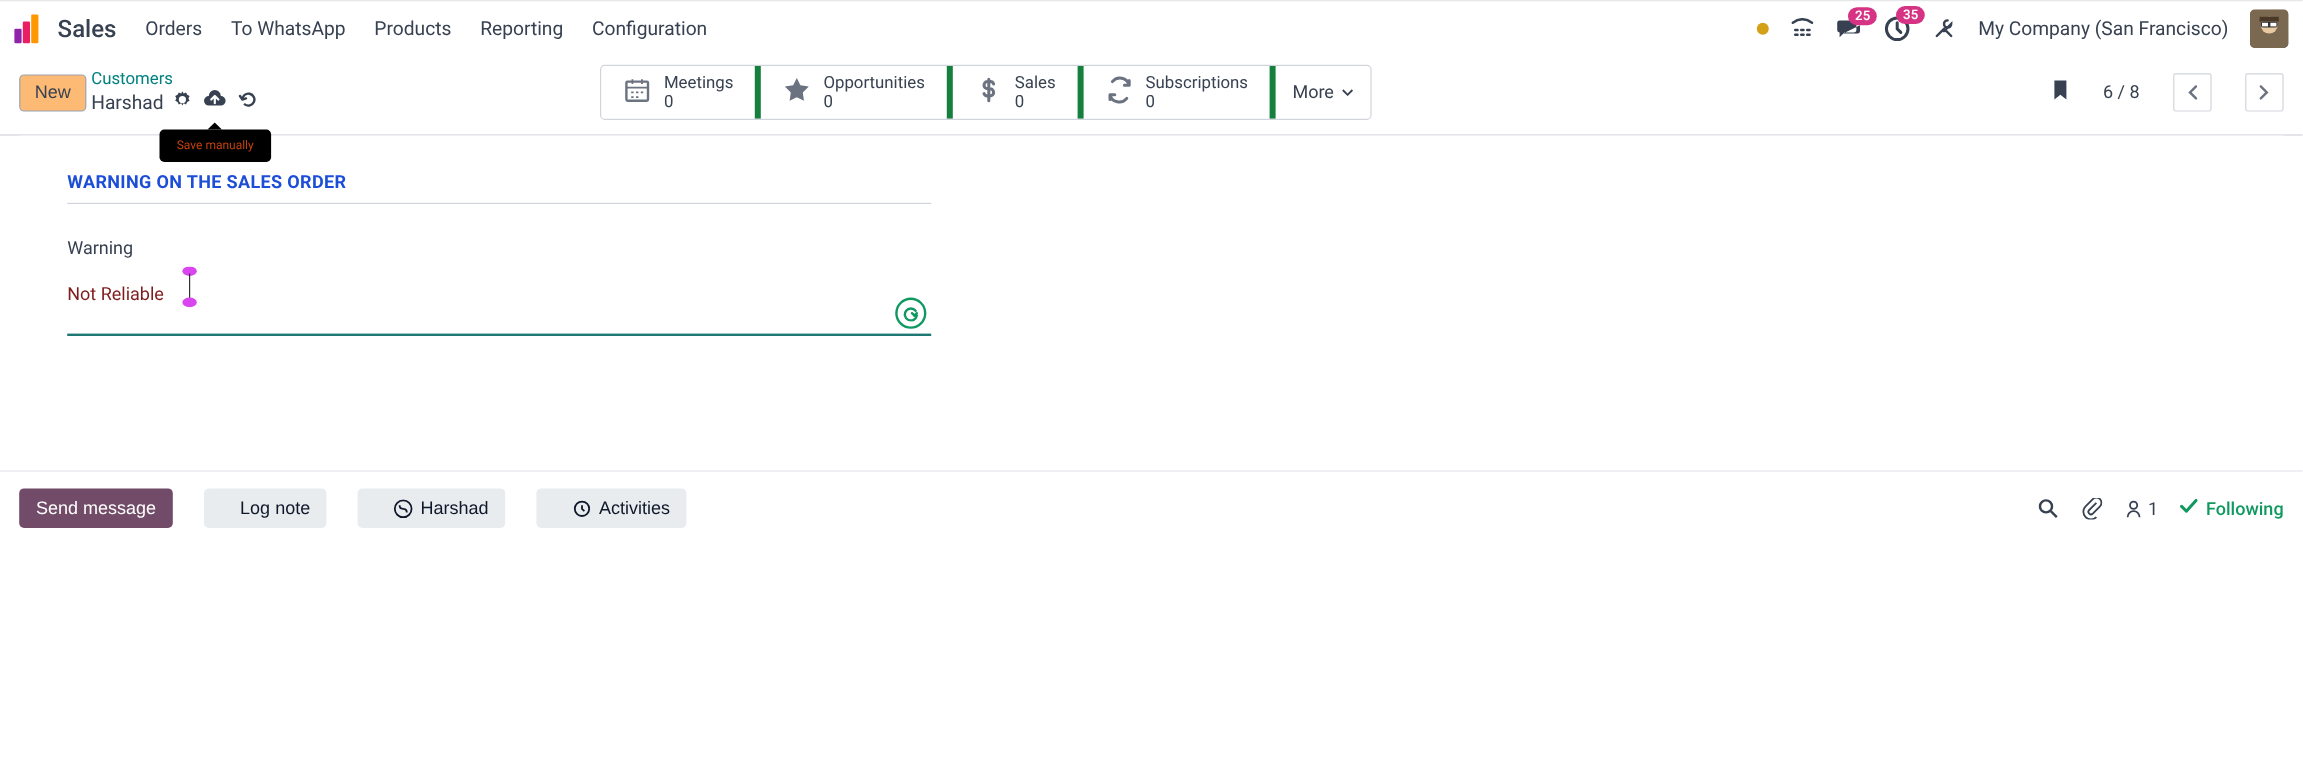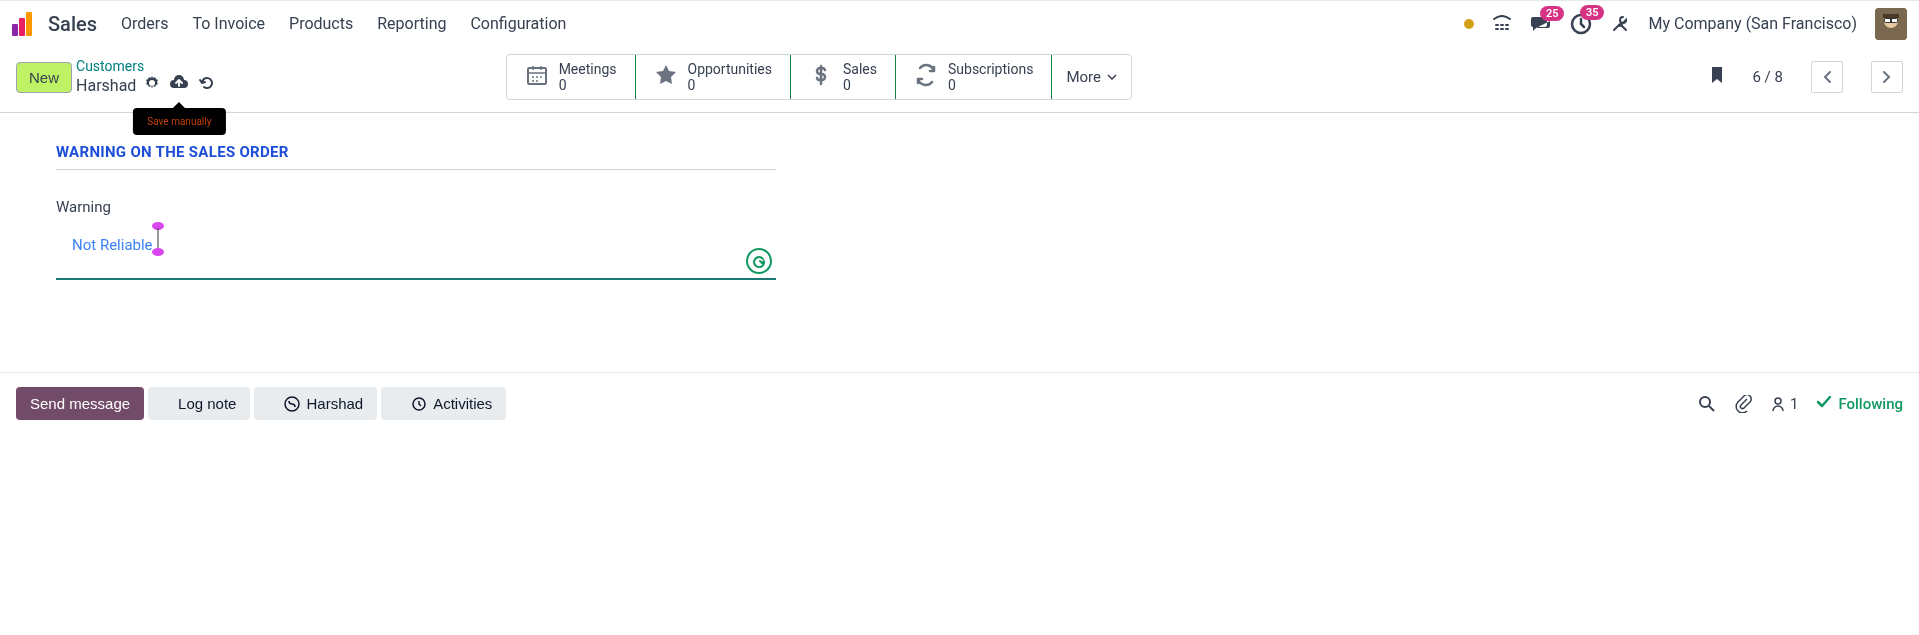--- a/index.html
+++ b/index.html
@@ -54,21 +54,21 @@
   overflow: hidden;
 }
 .secondbar {
   display: flex;
   align-items: center;
   padding: 8px 16px 12px 16px;
   border-bottom: 1px solid #d1d5db;
 }
 .new-btn {
   border: 1px solid #9ca3af;
-  background: #bef264;
+  background: #fdba74;
   padding: 6px 12px;
   border-radius: 4px;
   font-size: 15px;
   cursor: pointer;
   color: #374151;
 }
 .breadcrumb-sec { margin-left: 4px; }
 .breadcrumb-link { color: #008080; font-size: 14px; cursor: pointer; }
 .breadcrumb-current { display: flex; align-items: center; gap: 8px; font-size: 16px; color: #374151; justify-content: space-between; }
 .gear-icon, .cloud-icon, .undo-icon { cursor: pointer; color: #374151; }
@@ -102,21 +102,21 @@
   margin-right: auto;
   border: 1px solid #d1d5db;
   border-radius: 4px;
   overflow: hidden;
 }
 .stat-btn {
   display: flex;
   align-items: center;
   gap: 10px;
   padding: 6px 18px;
-  border-right: 1px solid #15803d;
+  border-right: 5px solid #15803d;
   cursor: pointer;
 }
 .stat-btn:last-child { border-right: none; }
 .stat-icon { color: #6b7280; }
 .stat-text { display: flex; flex-direction: column; }
 .stat-label { font-size: 14px; color: #374151; }
 .stat-value { font-size: 14px; color: #374151; }
 .more-btn { display: flex; align-items: center; gap: 6px; padding: 6px 14px; cursor: pointer; }
 .pager-sec { display: flex; align-items: center; gap: 28px; margin-left: auto; }
 .bookmark-icon { color: #374151; cursor: pointer; }
@@ -153,25 +153,24 @@
   position: relative;
   width: 720px;
   border-bottom: 2px solid #1d7874;
   padding-bottom: 20px;
 }
 .field-input {
   width: 100%;
   border: none;
   outline: none;
   font-size: 15px;
-  color: #3b82f6;
+  color: #7f1d1d;
   background: transparent;
   resize: none;
   font-family: inherit;
-  margin-left: 16px;
 }
 .cursor-ind {
   position: absolute;
   left: 95px;
   top: -14px;
   width: 14px;
   height: 30px;
   pointer-events: none;
 }
 .grammarly {
@@ -184,22 +183,22 @@
   border: 2px solid #0f9960;
   display: flex;
   align-items: center;
   justify-content: center;
   color: #0f9960;
 }
 .bottombar {
   display: flex;
   align-items: center;
   padding: 14px 16px;
-  gap: 4px;
-  margin-top: 72px;
+  gap: 26px;
+  margin-top: 92px;
   border-top: 1px solid #e5e7eb;
 }
 .btn {
   padding: 8px 14px;
   border-radius: 4px;
   font-size: 15px;
   cursor: pointer;
   border: none;
   display: flex;
   align-items: center;
@@ -216,21 +215,21 @@
 
 <div class="topbar">
   <div class="logo">
     <div class="logo-bar logo-bar1"></div>
     <div class="logo-bar logo-bar2"></div>
     <div class="logo-bar logo-bar3"></div>
   </div>
   <div class="app-name">Sales</div>
   <div class="nav-menu">
     <span class="nav-item">Orders</span>
-    <span class="nav-item">To Invoice</span>
+    <span class="nav-item">To WhatsApp</span>
     <span class="nav-item">Products</span>
     <span class="nav-item">Reporting</span>
     <span class="nav-item">Configuration</span>
   </div>
   <div class="topbar-right">
     <div class="status-dot"></div>
     <div class="icon-btn">
       <svg width="20" height="18" viewBox="0 0 20 18">
           <path d="M2 4 Q10 -2 18 4 M4 10 h2 M9 10 h2 M14 10 h2 M4 14 h2 M9 14 h2 M14 14 h2" stroke="currentColor" stroke-width="2" fill="none" stroke-linecap="round"></path>
         </svg>

